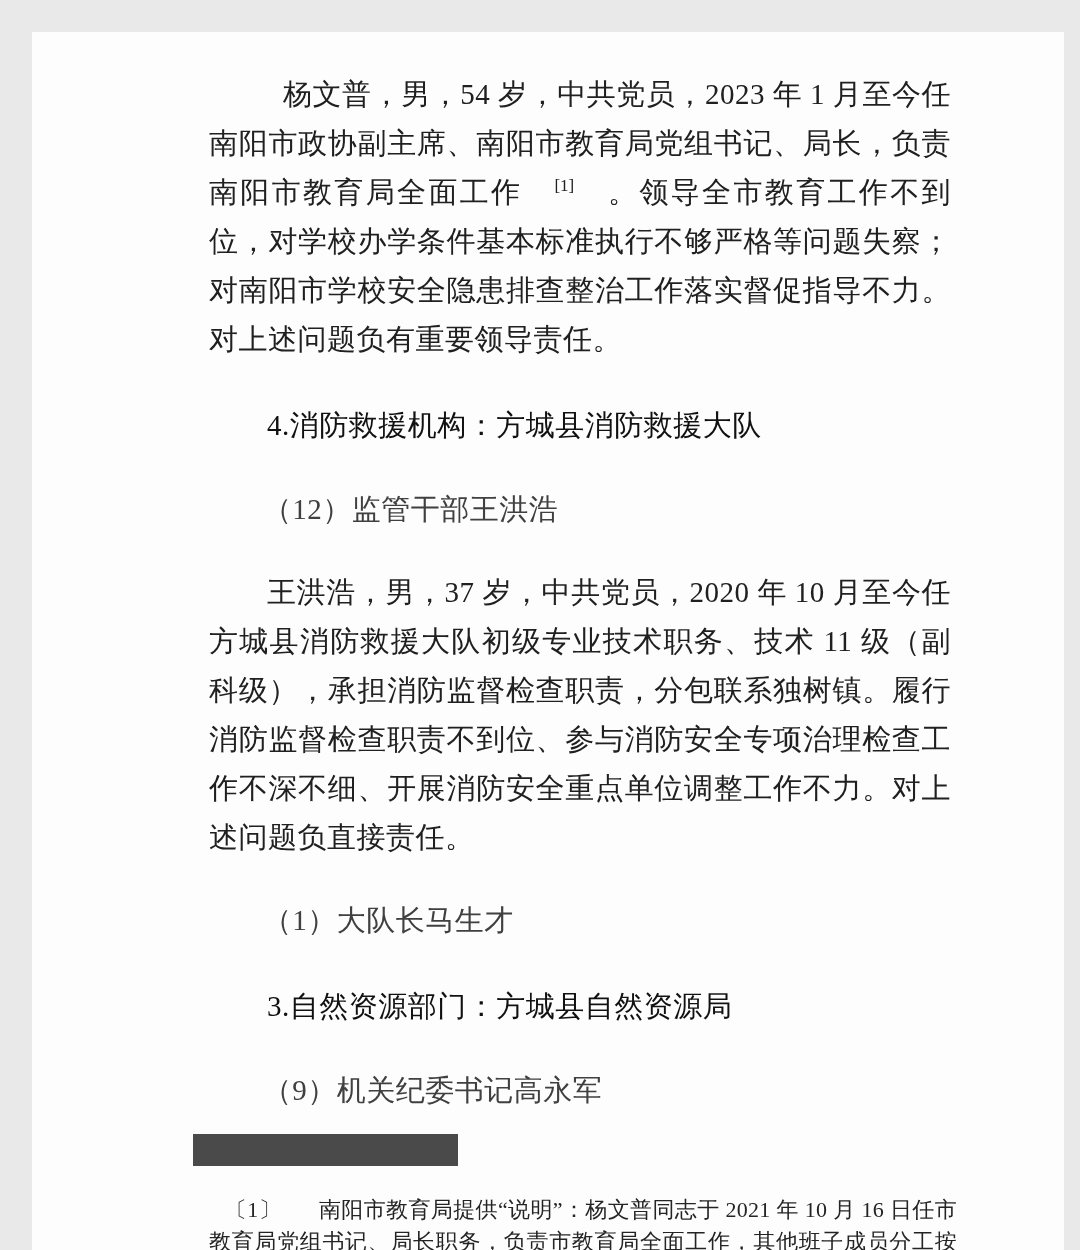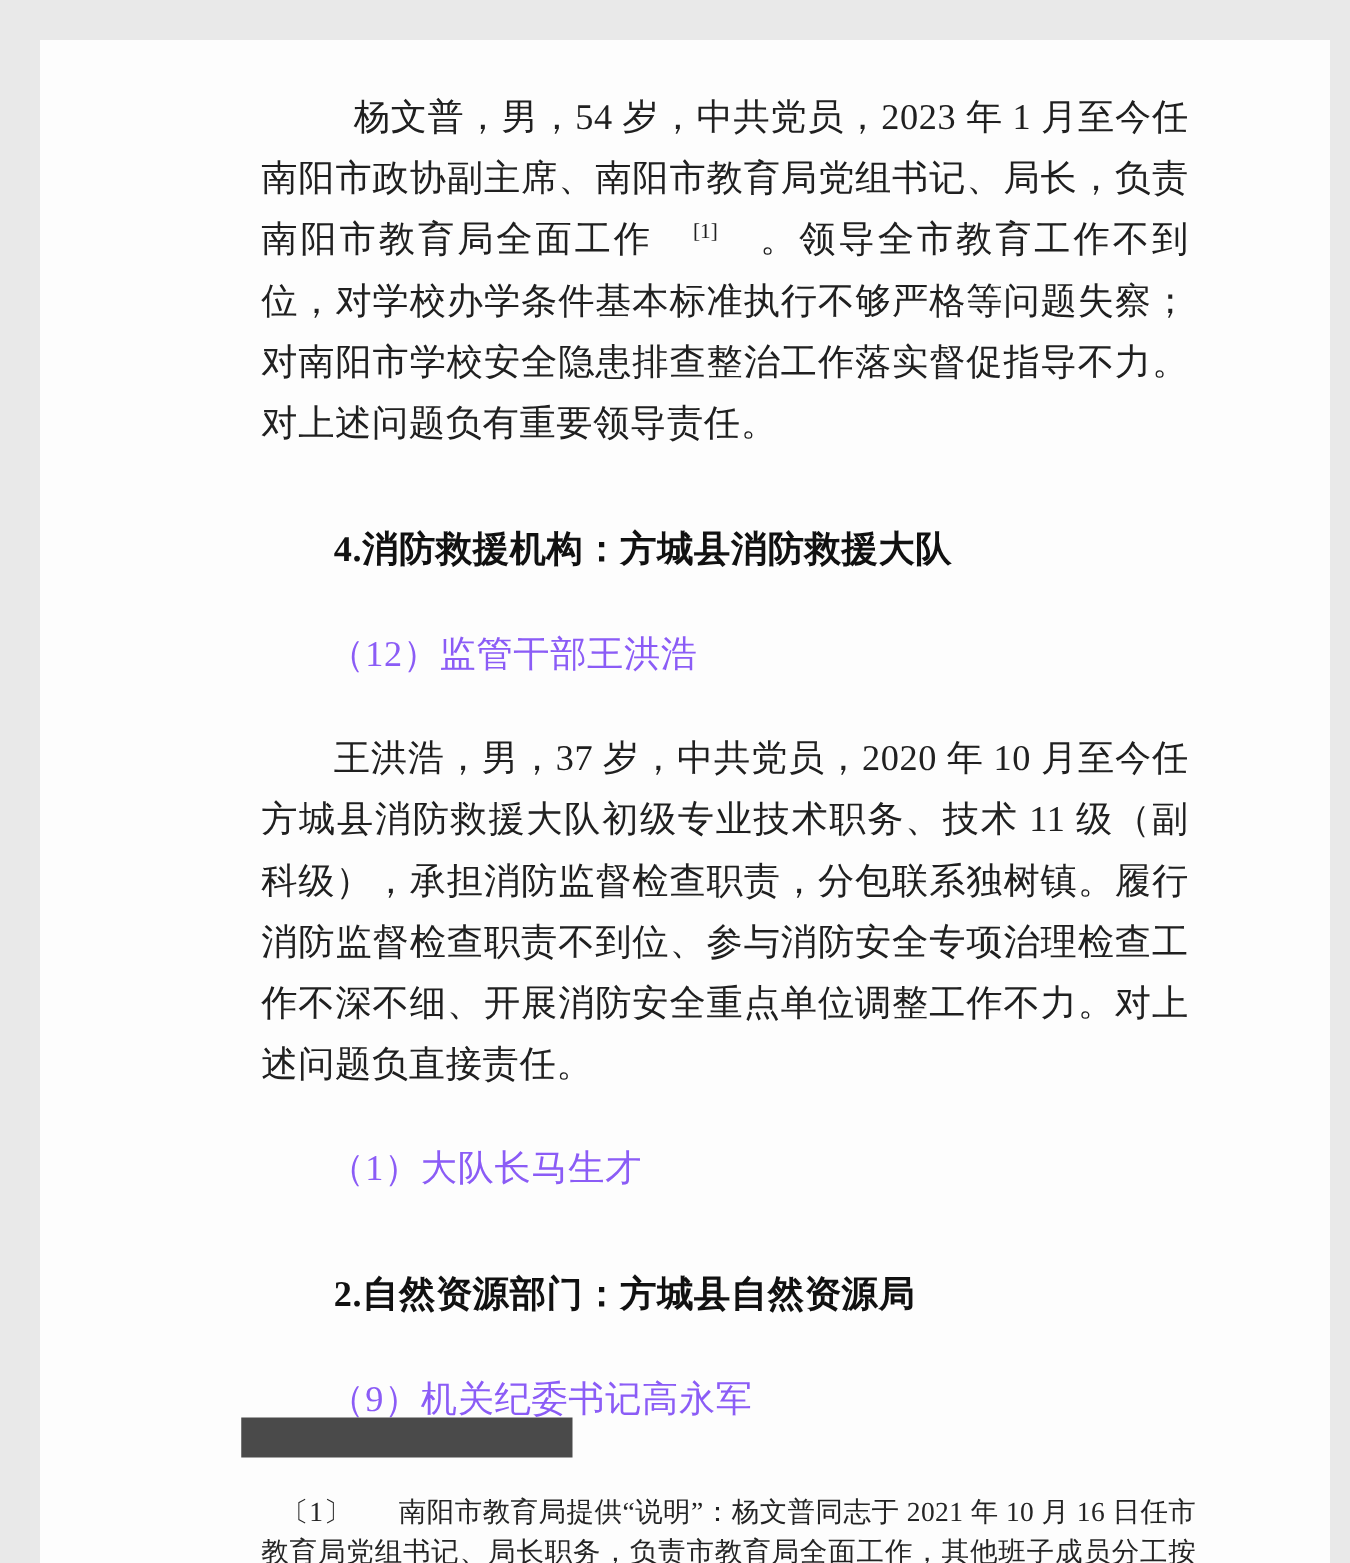--- a/index.html
+++ b/index.html
@@ -24,32 +24,32 @@
     font-size: 29px;
     line-height: 49px;
     text-align: justify;
     letter-spacing: 0.5px;
     color: #202020;
   }
   .indent { text-indent: 2em; }
   .heading {
     font-size: 29px;
     line-height: 49px;
-    font-weight: bold;
+    font-weight: normal;
     text-indent: 2em;
     color: #111111;
-    margin-top: 20px;
+    margin-top: 5px;
     margin-bottom: 3px;
     letter-spacing: 0.5px;
   }
   .subheading {
     font-size: 29px;
     line-height: 49px;
     text-indent: 1.85em;
-    color: #8b5cf6;
+    color: #404040;
     margin-top: 2px;
     margin-bottom: 2px;
     letter-spacing: 0.5px;
   }
   sup.fnref {
     font-size: 17px;
     vertical-align: super;
     line-height: 0;
     letter-spacing: 0;
   }
@@ -92,21 +92,21 @@
 
     <p class="heading">4.消防救援机构：方城县消防救援大队</p>
 
     <p class="subheading">（12）监管干部王洪浩</p>
 
     <p class="para indent">王洪浩，男，37 岁，中共党员，2020 年 10 月至今任方城县消防救援大队初级专业技术职务、技术 11 级（副科级），承担消防监督检查职责，分包联系独树镇。履行消防监督检查职责不到位、参与消防安全专项治理检查工作不深不细、开展消防安全重点单位调整工作不力。对上述问题负直接责任。</p>
 
     <p class="subheading">（1）大队长马生才</p>
 
 
-    <p class="heading">2.自然资源部门：方城县自然资源局</p>
+    <p class="heading">3.自然资源部门：方城县自然资源局</p>
 
     <p class="subheading">（9）机关纪委书记高永军</p>
 
   </div>
 
   <div class="footnote-area">
     <div class="divider"></div>
     <p class="footnote"><span>〔1〕</span> <span>南阳市教育局提供“说明”：杨文普同志于 2021 年 10 月 16 日任市教育局党组书记、局长职务，负责市教育局全面工作，其他班子成员分工按照宛教〔2021〕32 号文件执行。</span></p>
   </div>
 

